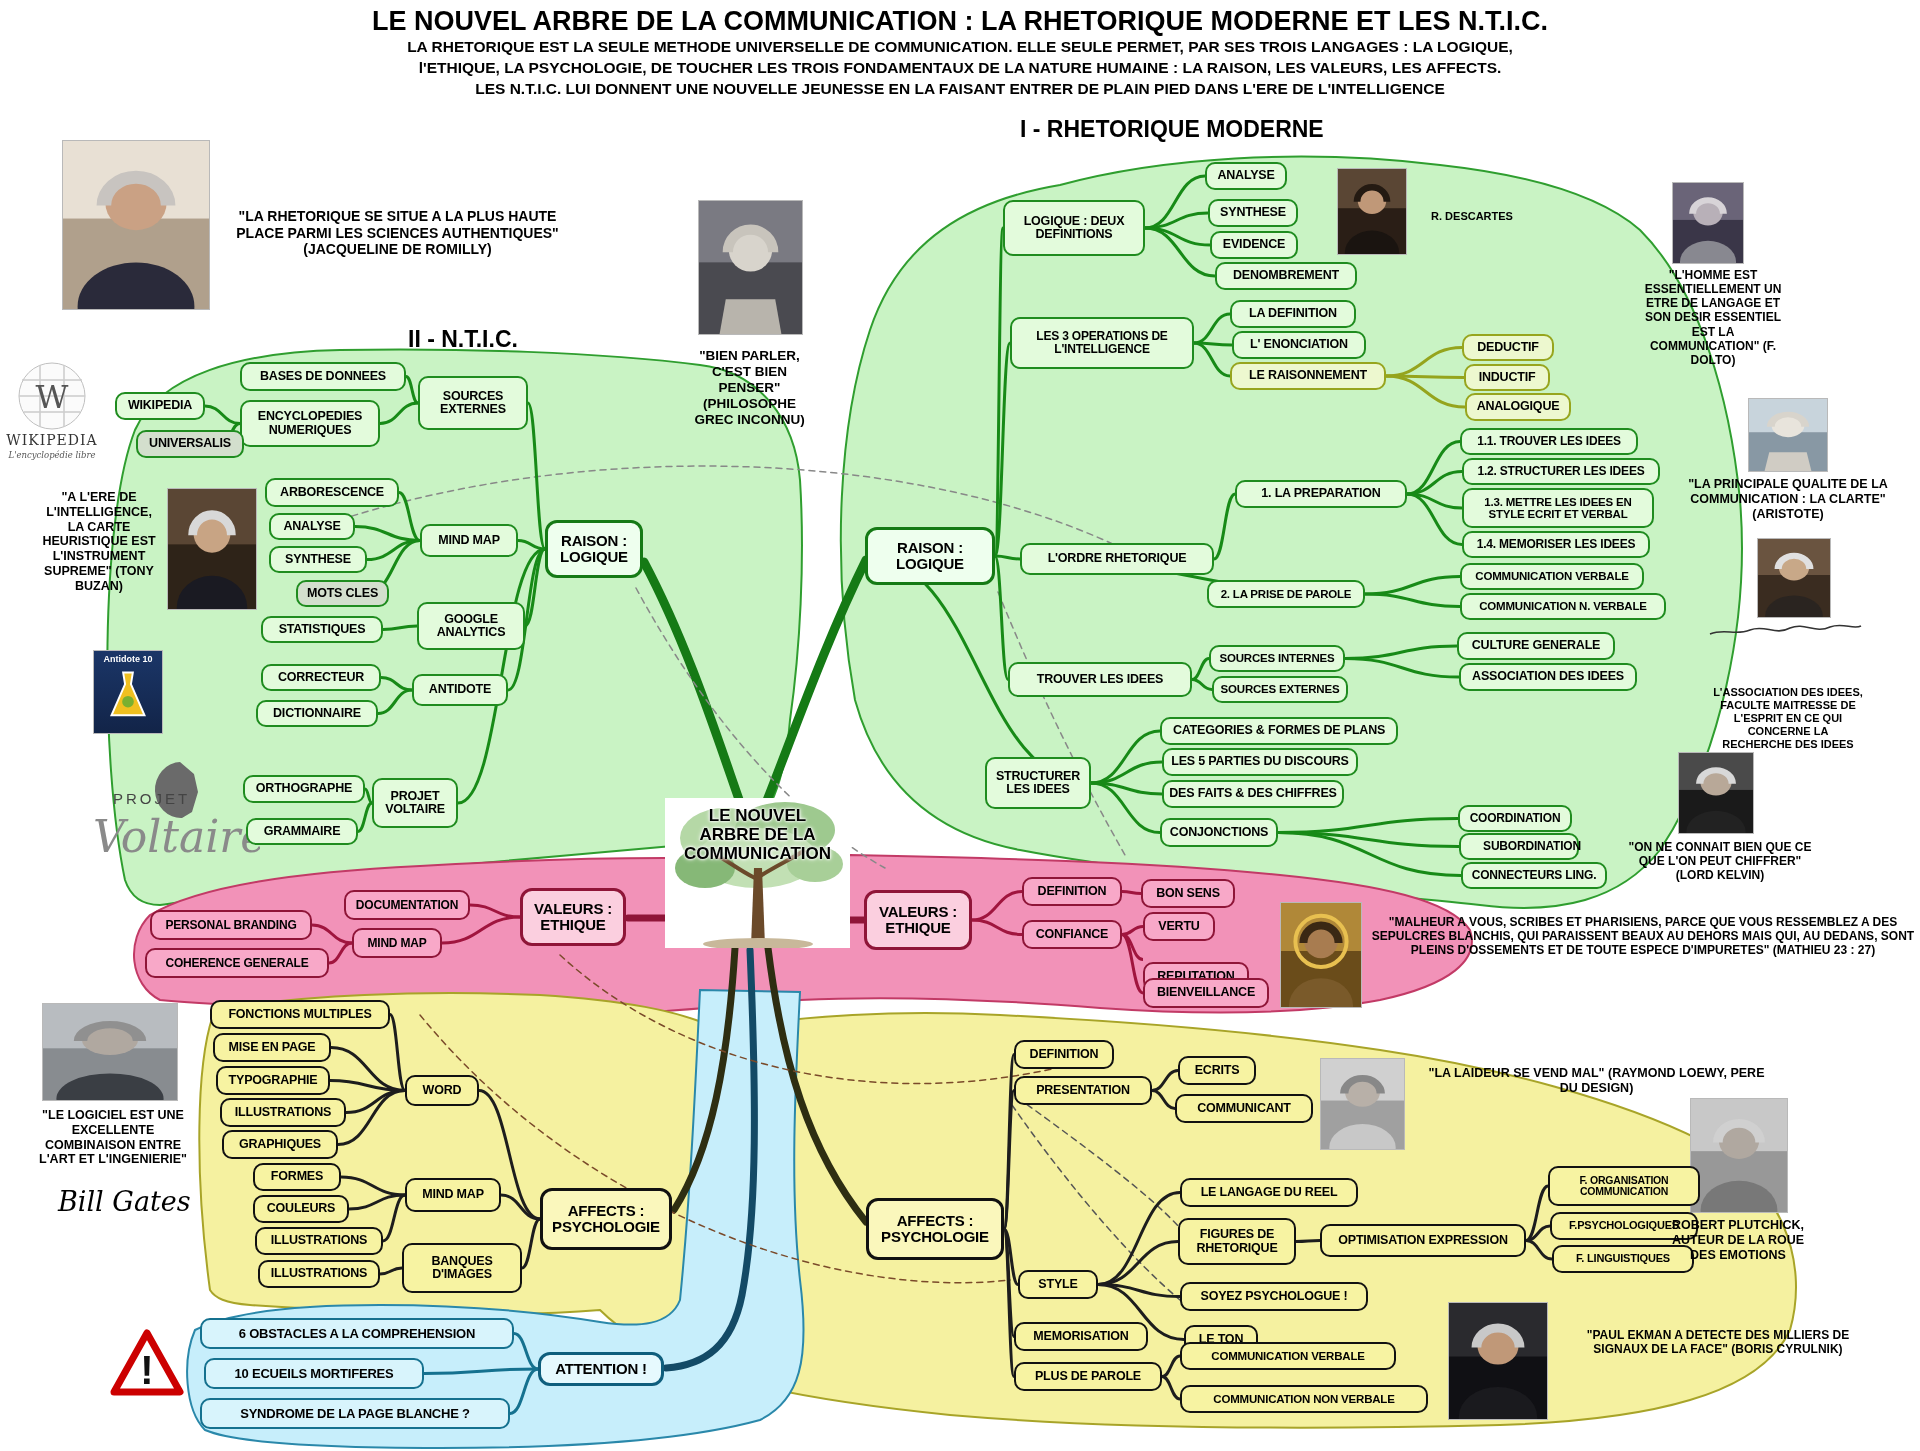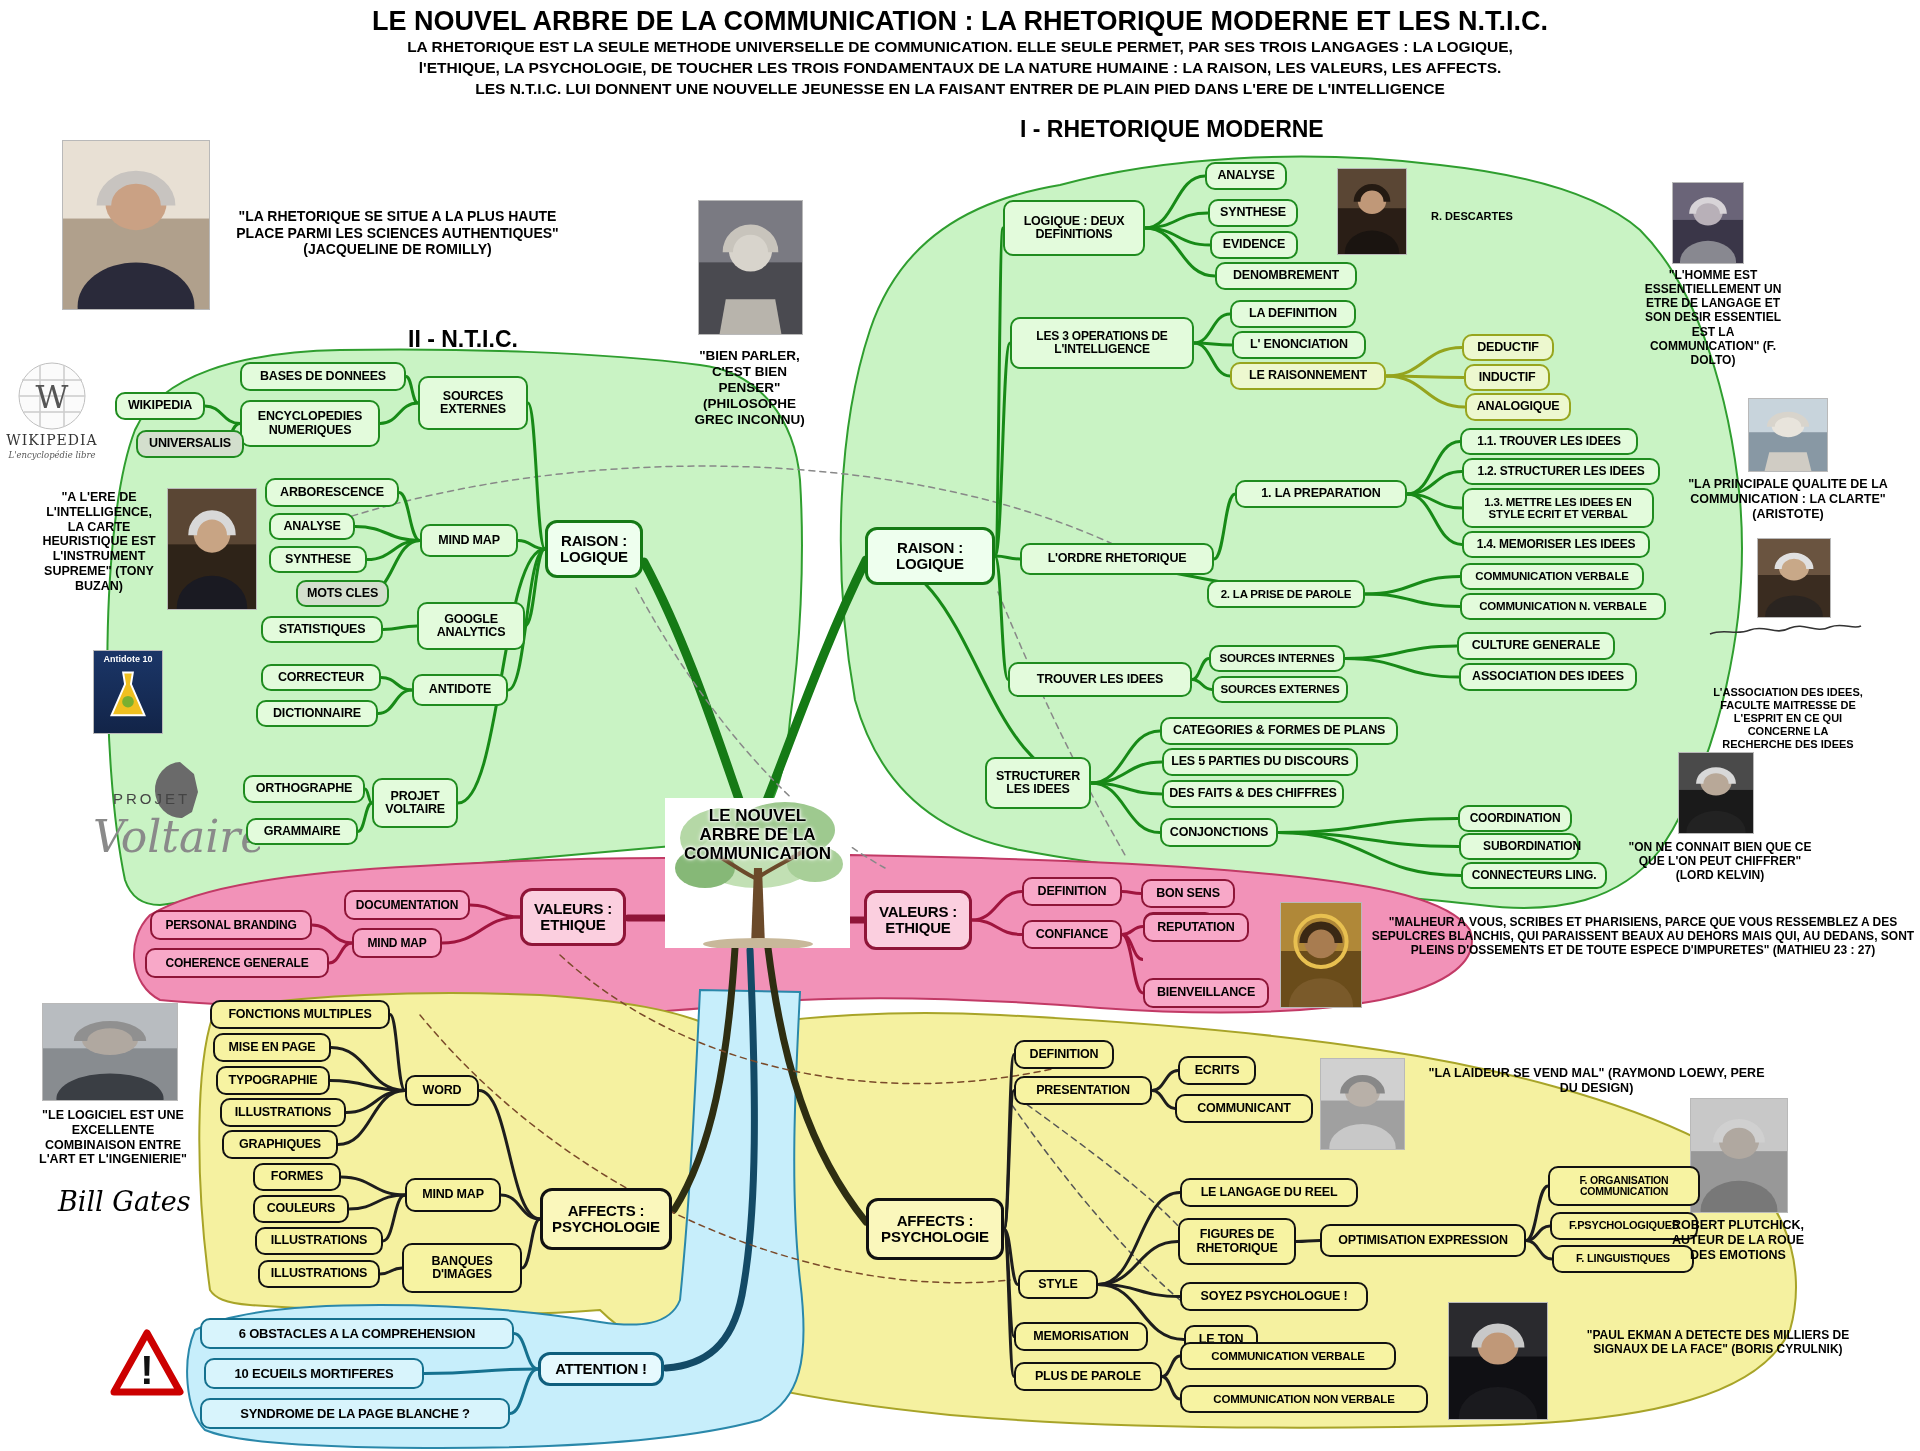--- a/index.html
+++ b/index.html
@@ -236,21 +236,21 @@
     <div class="node p" style="left: 150px; top: 910px; width: 162px; height: 30px; font-size: 12px;">PERSONAL BRANDING</div>
     <div class="node p" style="left: 145px; top: 948px; width: 184px; height: 30px; font-size: 12px;">COHERENCE GENERALE</div>
     <div class="node p" style="left: 344px; top: 890px; width: 126px; height: 30px; font-size: 12px;">DOCUMENTATION</div>
     <div class="node p" style="left: 352px; top: 928px; width: 90px; height: 30px; font-size: 12px;">MIND MAP</div>
     <div class="node pm" style="left: 520px; top: 888px; width: 106px; height: 58px; font-size: 15px;">VALEURS : ETHIQUE</div>
     <div class="node pm" style="left: 864px; top: 890px; width: 108px; height: 60px; font-size: 15px;">VALEURS : ETHIQUE</div>
     <div class="node p" style="left: 1022px; top: 877px; width: 100px; height: 29px; font-size: 12.5px;">DEFINITION</div>
     <div class="node p" style="left: 1022px; top: 920px; width: 100px; height: 29px; font-size: 12.5px;">CONFIANCE</div>
     <div class="node p" style="left: 1141px; top: 879px; width: 94px; height: 29px; font-size: 12.5px;">BON SENS</div>
     <div class="node p" style="left: 1143px; top: 912px; width: 72px; height: 29px; font-size: 12.5px;">VERTU</div>
-    <div class="node p" style="left: 1143px; top: 913px; width: 106px; height: 29px; font-size: 12.5px;">REPUTATION</div>
+    <div class="node p" style="left: 1143px; top: 962px; width: 106px; height: 29px; font-size: 12.5px;">REPUTATION</div>
     <div class="node p" style="left: 1143px; top: 978px; width: 126px; height: 30px; font-size: 12.5px;">BIENVEILLANCE</div>
     <div class="node y" style="left: 210px; top: 1000px; width: 180px; height: 29px; font-size: 12.5px;">FONCTIONS MULTIPLES</div>
     <div class="node y" style="left: 213px; top: 1033px; width: 118px; height: 29px; font-size: 12.5px;">MISE EN PAGE</div>
     <div class="node y" style="left: 216px; top: 1066px; width: 114px; height: 29px; font-size: 12.5px;">TYPOGRAPHIE</div>
     <div class="node y" style="left: 220px; top: 1098px; width: 126px; height: 29px; font-size: 12.5px;">ILLUSTRATIONS</div>
     <div class="node y" style="left: 222px; top: 1130px; width: 116px; height: 29px; font-size: 12.5px;">GRAPHIQUES</div>
     <div class="node y" style="left: 405px; top: 1075px; width: 74px; height: 31px; font-size: 12.5px;">WORD</div>
     <div class="node y" style="left: 253px; top: 1163px; width: 88px; height: 28px; font-size: 12.5px;">FORMES</div>
     <div class="node y" style="left: 253px; top: 1195px; width: 96px; height: 28px; font-size: 12.5px;">COULEURS</div>
     <div class="node y" style="left: 255px; top: 1227px; width: 128px; height: 28px; font-size: 12.5px;">ILLUSTRATIONS</div>

